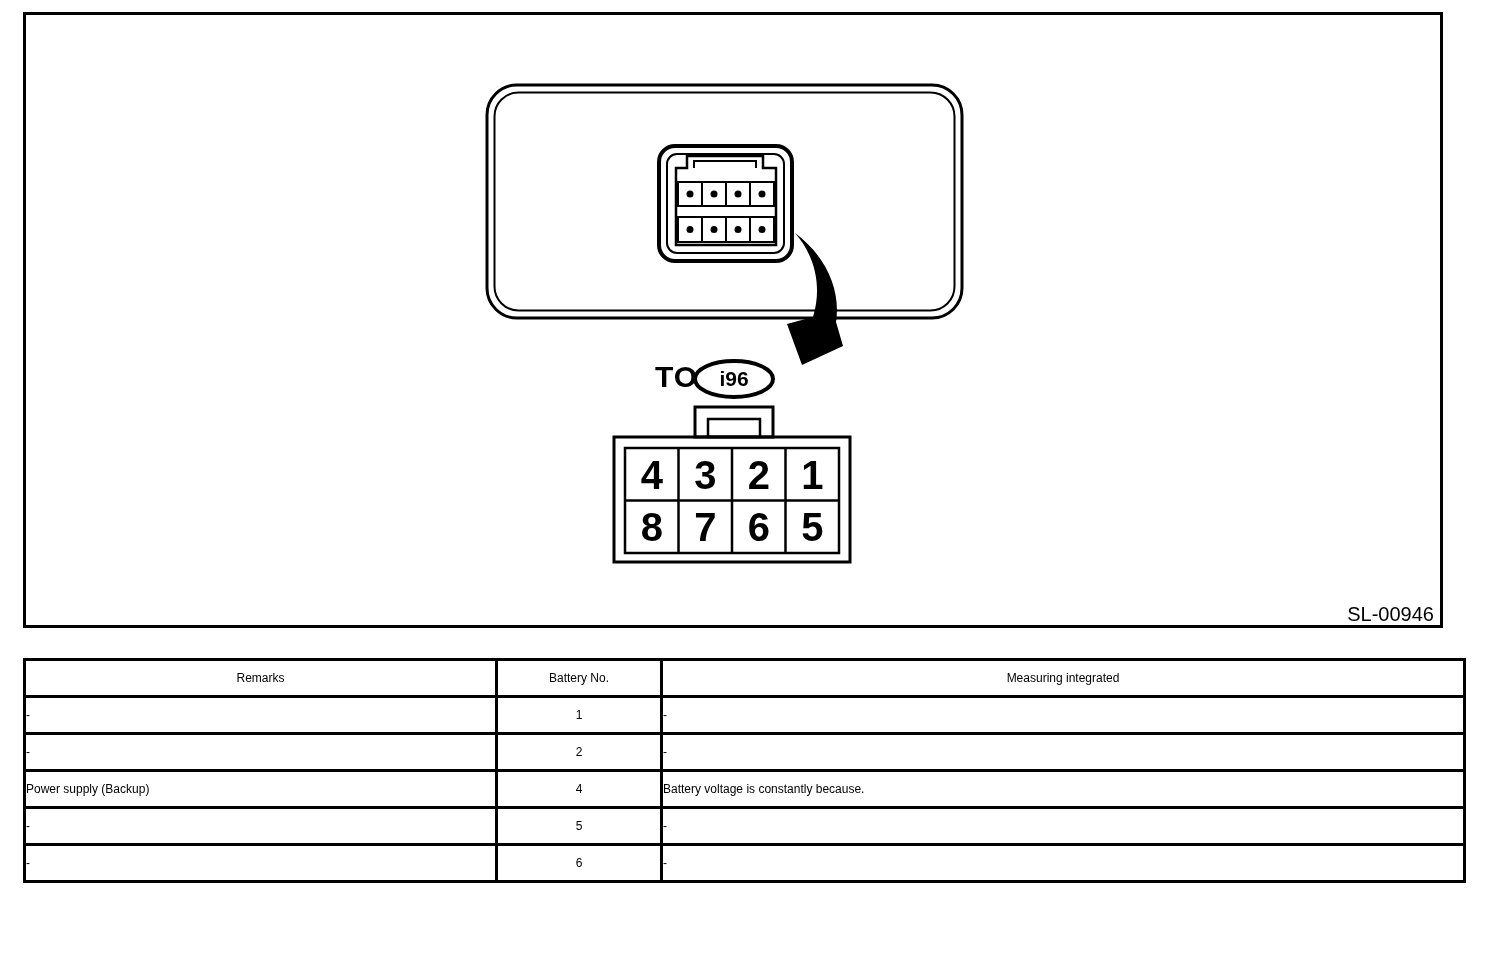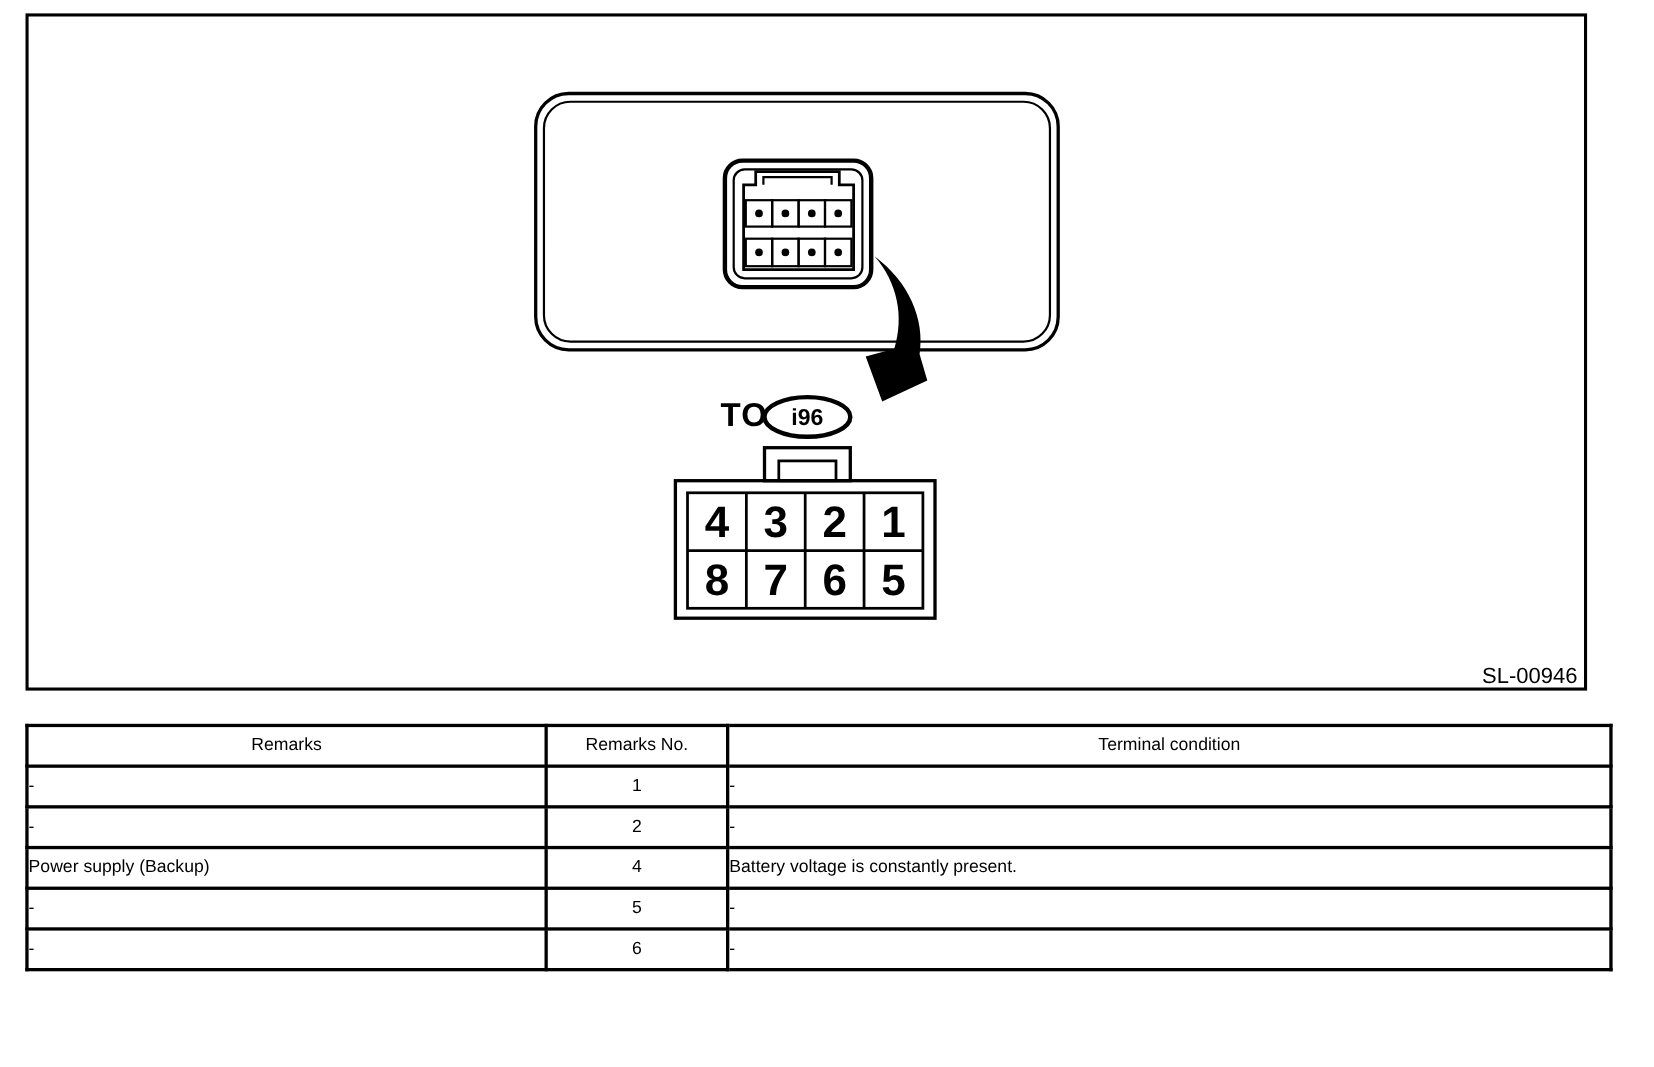--- a/index.html
+++ b/index.html
@@ -30,21 +30,21 @@
   .pin-num { font-size: 40px; font-weight: bold; }
   .fig-code { font-size: 20px; }
 
   table.terminal-table {
     position: absolute;
     left: 23px;
     top: 658px;
     width: 1440px;
     border-collapse: collapse;
     table-layout: fixed;
-    font-size: 16px;
+    font-size: 12px;
     color: #000000;
   }
   table.terminal-table td, table.terminal-table th {
     border: 3px solid #000000;
     height: 34px;
     padding: 0;
     vertical-align: middle;
     font-weight: normal;
     white-space: nowrap;
     overflow: hidden;
@@ -128,37 +128,37 @@
 
   <table class="terminal-table">
     <colgroup>
       <col style="width:472px">
       <col style="width:165px">
       <col style="width:803px">
     </colgroup>
     <tbody>
         <tr>
       <th>Remarks</th>
-      <th>Remarks No.</th>
-      <th>Terminal condition</th>
+      <th>Battery No.</th>
+      <th>Measuring integrated</th>
     </tr>
     <tr>
       <td class="c-remarks">-</td>
       <td class="c-term">1</td>
       <td class="c-cond">-</td>
     </tr>
     <tr>
       <td class="c-remarks">-</td>
       <td class="c-term">2</td>
       <td class="c-cond">-</td>
     </tr>
     <tr>
       <td class="c-remarks">Power supply (Backup)</td>
       <td class="c-term">4</td>
-      <td class="c-cond">Battery voltage is constantly present.</td>
+      <td class="c-cond">Battery voltage is constantly because.</td>
     </tr>
     <tr>
       <td class="c-remarks">-</td>
       <td class="c-term">5</td>
       <td class="c-cond">-</td>
     </tr>
     <tr>
       <td class="c-remarks">-</td>
       <td class="c-term">6</td>
       <td class="c-cond">-</td>

